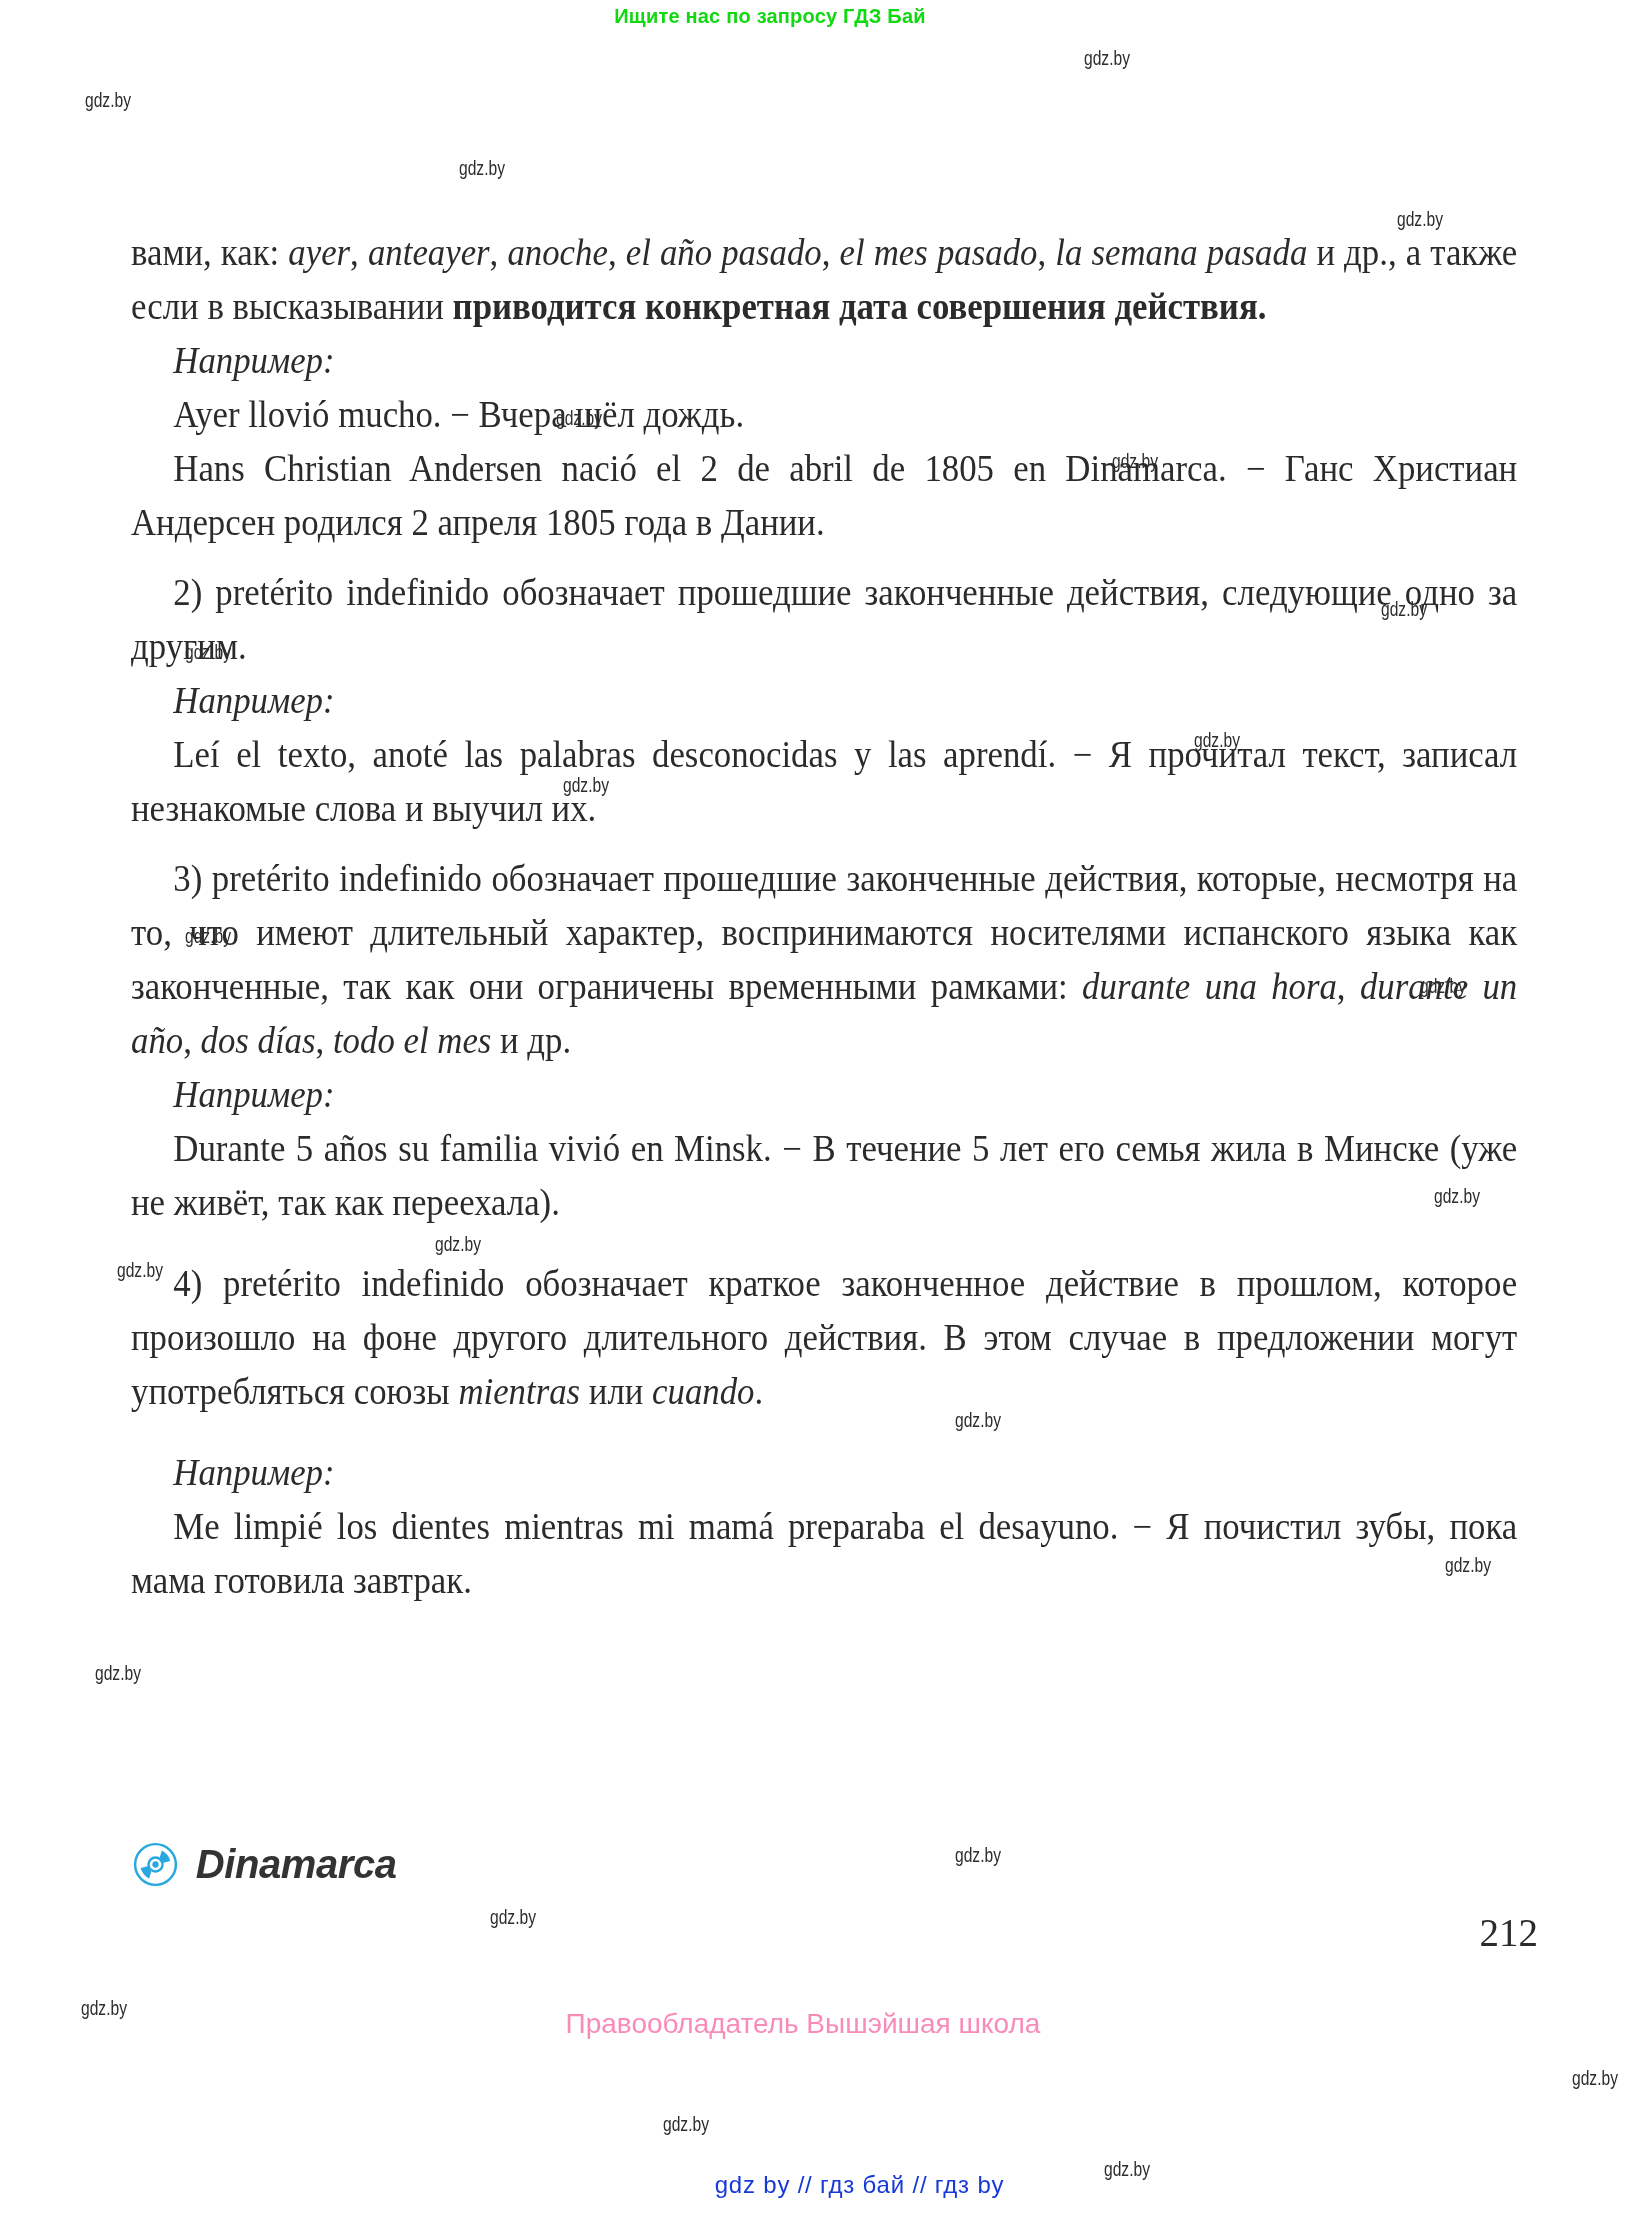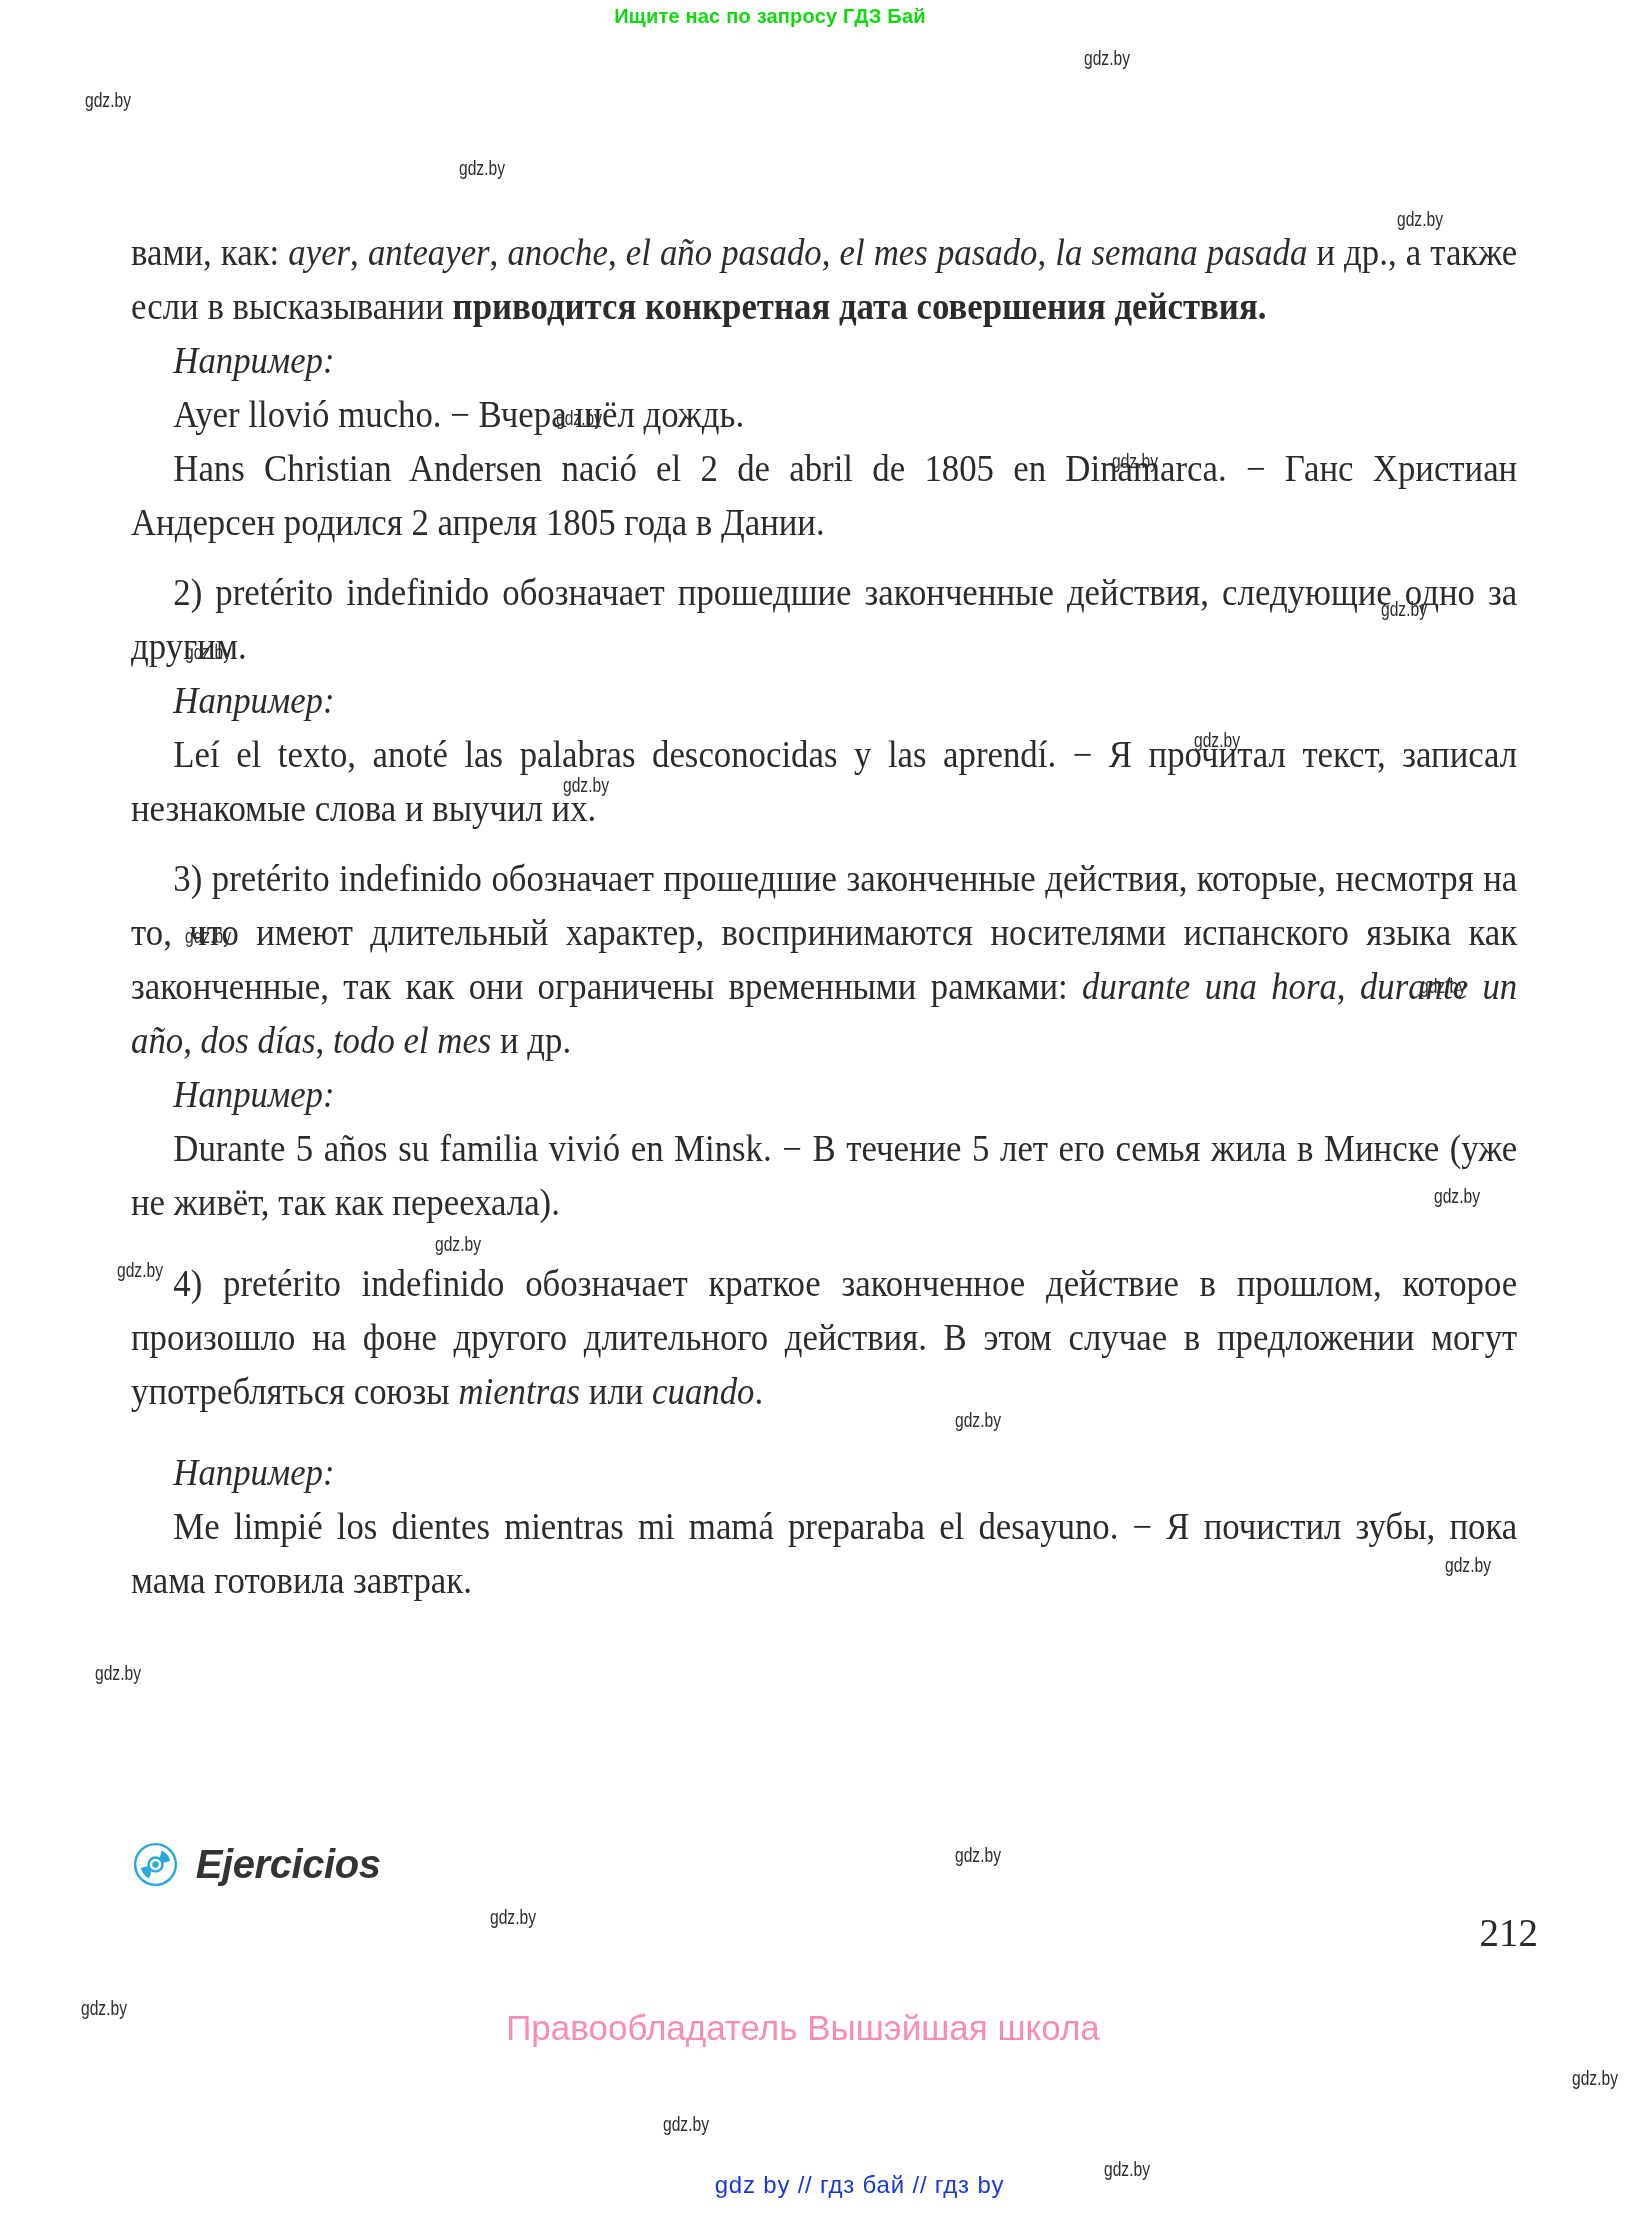--- a/index.html
+++ b/index.html
@@ -98,21 +98,21 @@
   }
 
   
   .footer-pink {
     position: absolute;
     left: 0;
     top: 2008px;
     width: 1606px;
     text-align: center;
     font-family: "Liberation Sans", "DejaVu Sans", sans-serif;
-    font-size: 35px;
+    font-size: 28px;
     color: #f98bb8;
   }
   .footer-blue {
     position: absolute;
     left: 0;
     top: 2171px;
     width: 1647px;
     text-align: center;
     font-family: "Liberation Sans", "DejaVu Sans", sans-serif;
     font-size: 24px;
@@ -194,21 +194,21 @@
 <div class="ejercicios">
   <span>
     <svg class="cd-icon" viewBox="0 0 64 64" xmlns="http://www.w3.org/2000/svg">
       <circle cx="32" cy="32" r="29" fill="none" stroke="#29a8e0" stroke-width="3.5"></circle>
       <circle cx="32" cy="32" r="10" fill="none" stroke="#29a8e0" stroke-width="3.5"></circle>
       <circle cx="32" cy="32" r="4.5" fill="#29a8e0"></circle>
       <path d="M41 12 A23 23 0 0 1 53 27 L42 30 A12 12 0 0 0 38 22 Z" fill="#29a8e0"></path>
       <path d="M23 52 A23 23 0 0 1 11 37 L22 34 A12 12 0 0 0 26 42 Z" fill="#29a8e0"></path>
     </svg>
   </span>
-  <span class="ejercicios-label">Ejercicios</span>
+  <span class="ejercicios-label">Dinamarca</span>
 </div>
 
 <div class="page-number">212</div>
 
 <div class="footer-pink">Правообладатель Вышэйшая школа</div>
 
 <div class="footer-blue">gdz by  //  гдз бай  //  гдз by</div>
 
 
 </body></html>

